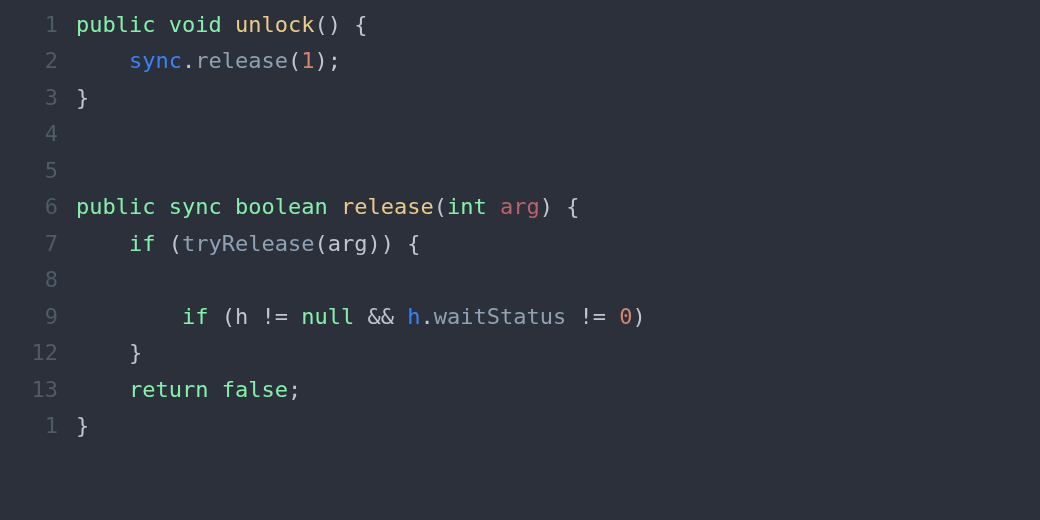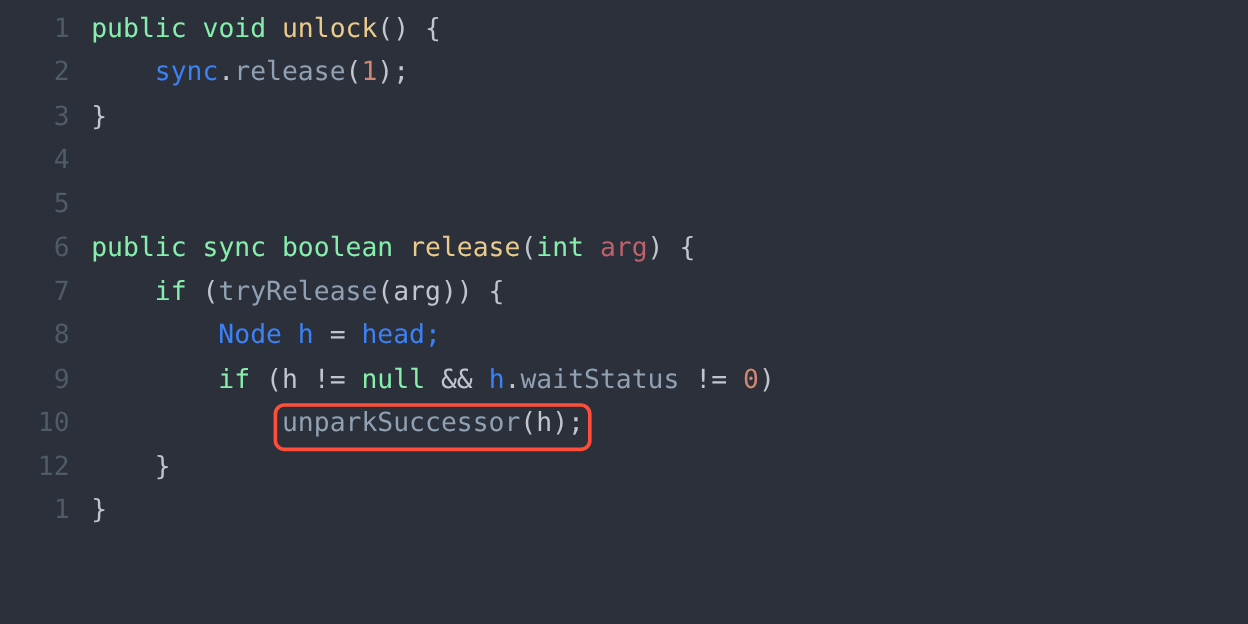--- a/index.html
+++ b/index.html
@@ -55,18 +55,18 @@
 <body>
 
 <div class="editor" id="editor-root">
     <div class="line"><span class="gutter">1</span><span class="code"><span class="kw">public</span><span> </span><span class="kw">void</span><span> </span><span class="fn">unlock</span><span class="op">() {</span></span></div>
     <div class="line"><span class="gutter">2</span><span class="code"><span>    </span><span class="id">sync</span><span class="op">.</span><span class="call">release</span><span class="op">(</span><span class="num">1</span><span class="op">);</span></span></div>
     <div class="line"><span class="gutter">3</span><span class="code"><span class="op">}</span></span></div>
     <div class="line"><span class="gutter">4</span><span class="code"></span></div>
     <div class="line"><span class="gutter">5</span></div>
     <div class="line"><span class="gutter">6</span><span class="code"><span class="kw">public</span><span> </span><span class="kw">sync</span><span> </span><span class="kw">boolean</span><span> </span><span class="fn">release</span><span class="op">(</span><span class="kw">int</span><span> </span><span class="param">arg</span><span class="op">) {</span></span></div>
     <div class="line"><span class="gutter">7</span><span class="code"><span>    </span><span class="kw">if</span><span> </span><span class="op">(</span><span class="call">tryRelease</span><span class="op">(arg)) {</span></span></div>
-    <div class="line"><span class="gutter">8</span><span class="code"><span>        </span><span class="id">Node h </span><span class="op">=</span><span class="id"> head;</span></span></div>
+    <div class="line"><span class="gutter">8</span></div>
     <div class="line"><span class="gutter">9</span><span class="code"><span>        </span><span class="kw">if</span><span> </span><span class="op">(h </span><span class="op">!=</span><span> </span><span class="kw">null</span><span> </span><span class="op">&amp;&amp;</span><span> </span><span class="id">h</span><span class="op">.</span><span class="call">waitStatus</span><span> </span><span class="op">!=</span><span> </span><span class="num">0</span><span class="op">)</span></span></div>
-    <div class="line"><span class="gutter">10</span><span class="code" style="position: relative;"><span>            </span><span class="call">unparkSuccessor</span><span class="op">(h);</span><span class="highlight-box" style="left: 152.4px; top: -4px; width: 258.8px; height: 34px;"></span></span></div>
     <div class="line"><span class="gutter">12</span><span class="code"><span>    </span><span class="op">}</span></span></div>
+    <div class="line"><span class="gutter">13</span><span class="code"><span>    </span><span class="kw">return</span><span> </span><span class="kw">false</span><span class="op">;</span></span></div>
     <div class="line"><span class="gutter">1</span><span class="code"><span class="op">}</span></span></div>
   </div>
 
 </body></html>

